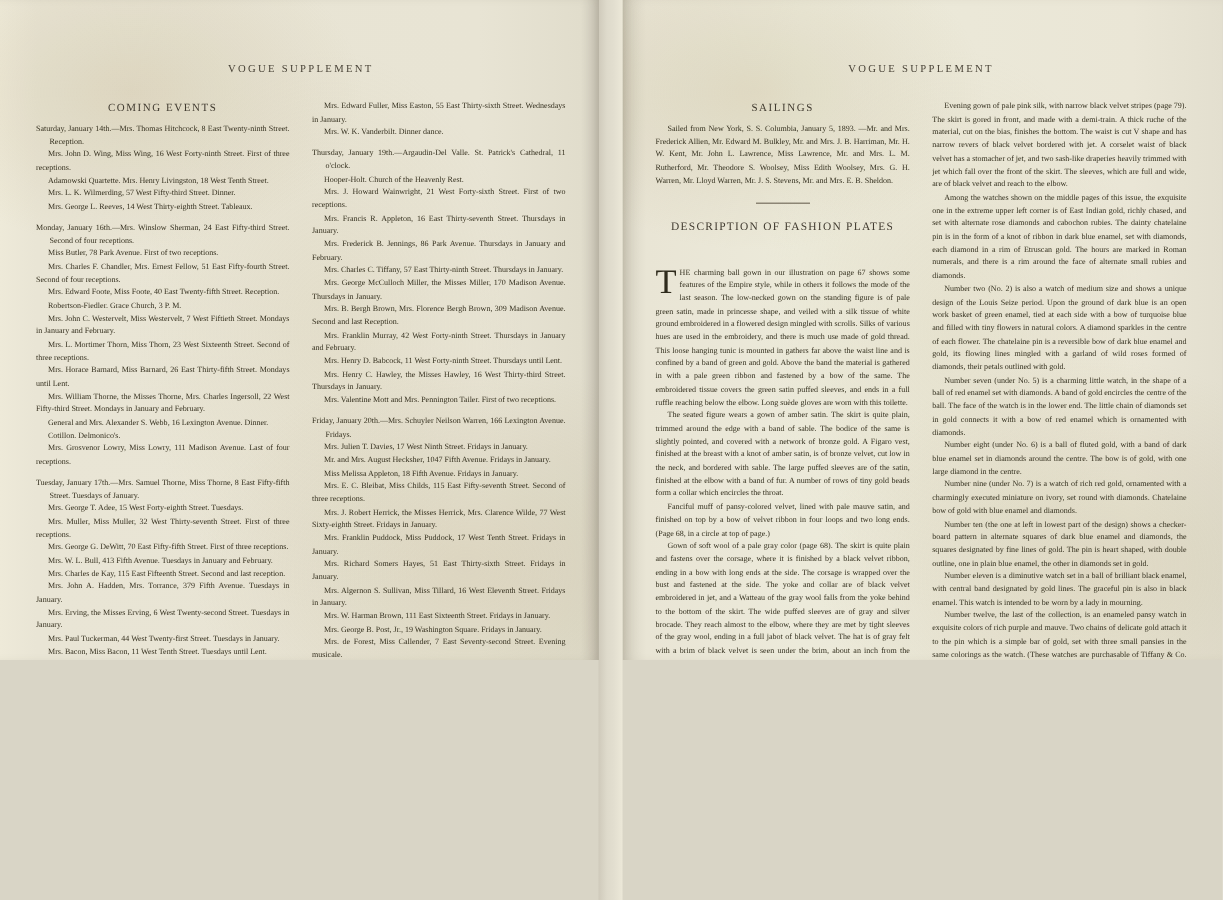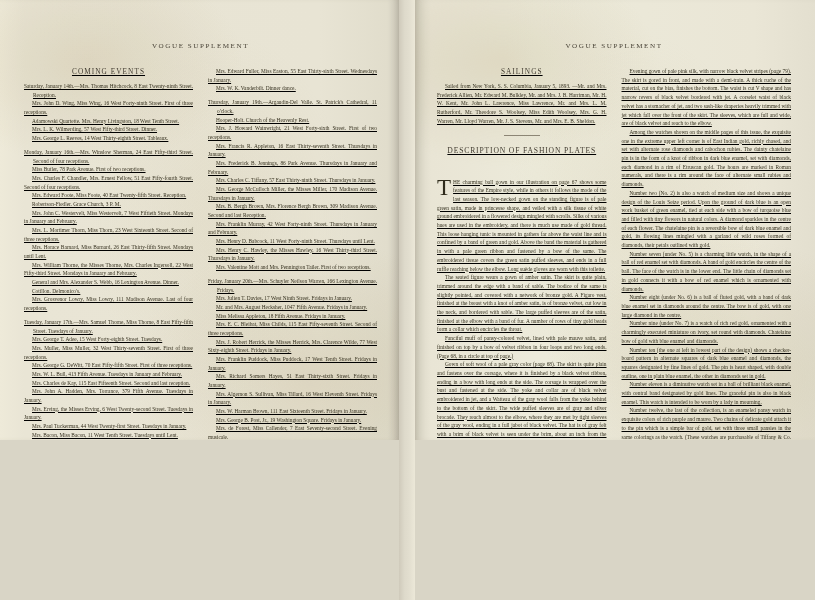--- a/index.html
+++ b/index.html
@@ -76,21 +76,20 @@
     color: #4a4438;
     margin: 0 0 17px 0;
     text-transform: uppercase;
     font-family: "Liberation Serif", "DejaVu Serif", serif;
   }
 
   
   .cols {
     display: flex;
     gap: 15px;
-    text-decoration: underline;
   }
   .col { width: 50%; }
 
   .sec-title {
     text-align: center;
     font-size: 7.3px;
     letter-spacing: 1.05px;
     color: #413b30;
     margin: 0 0 6px 0;
     text-transform: uppercase;

